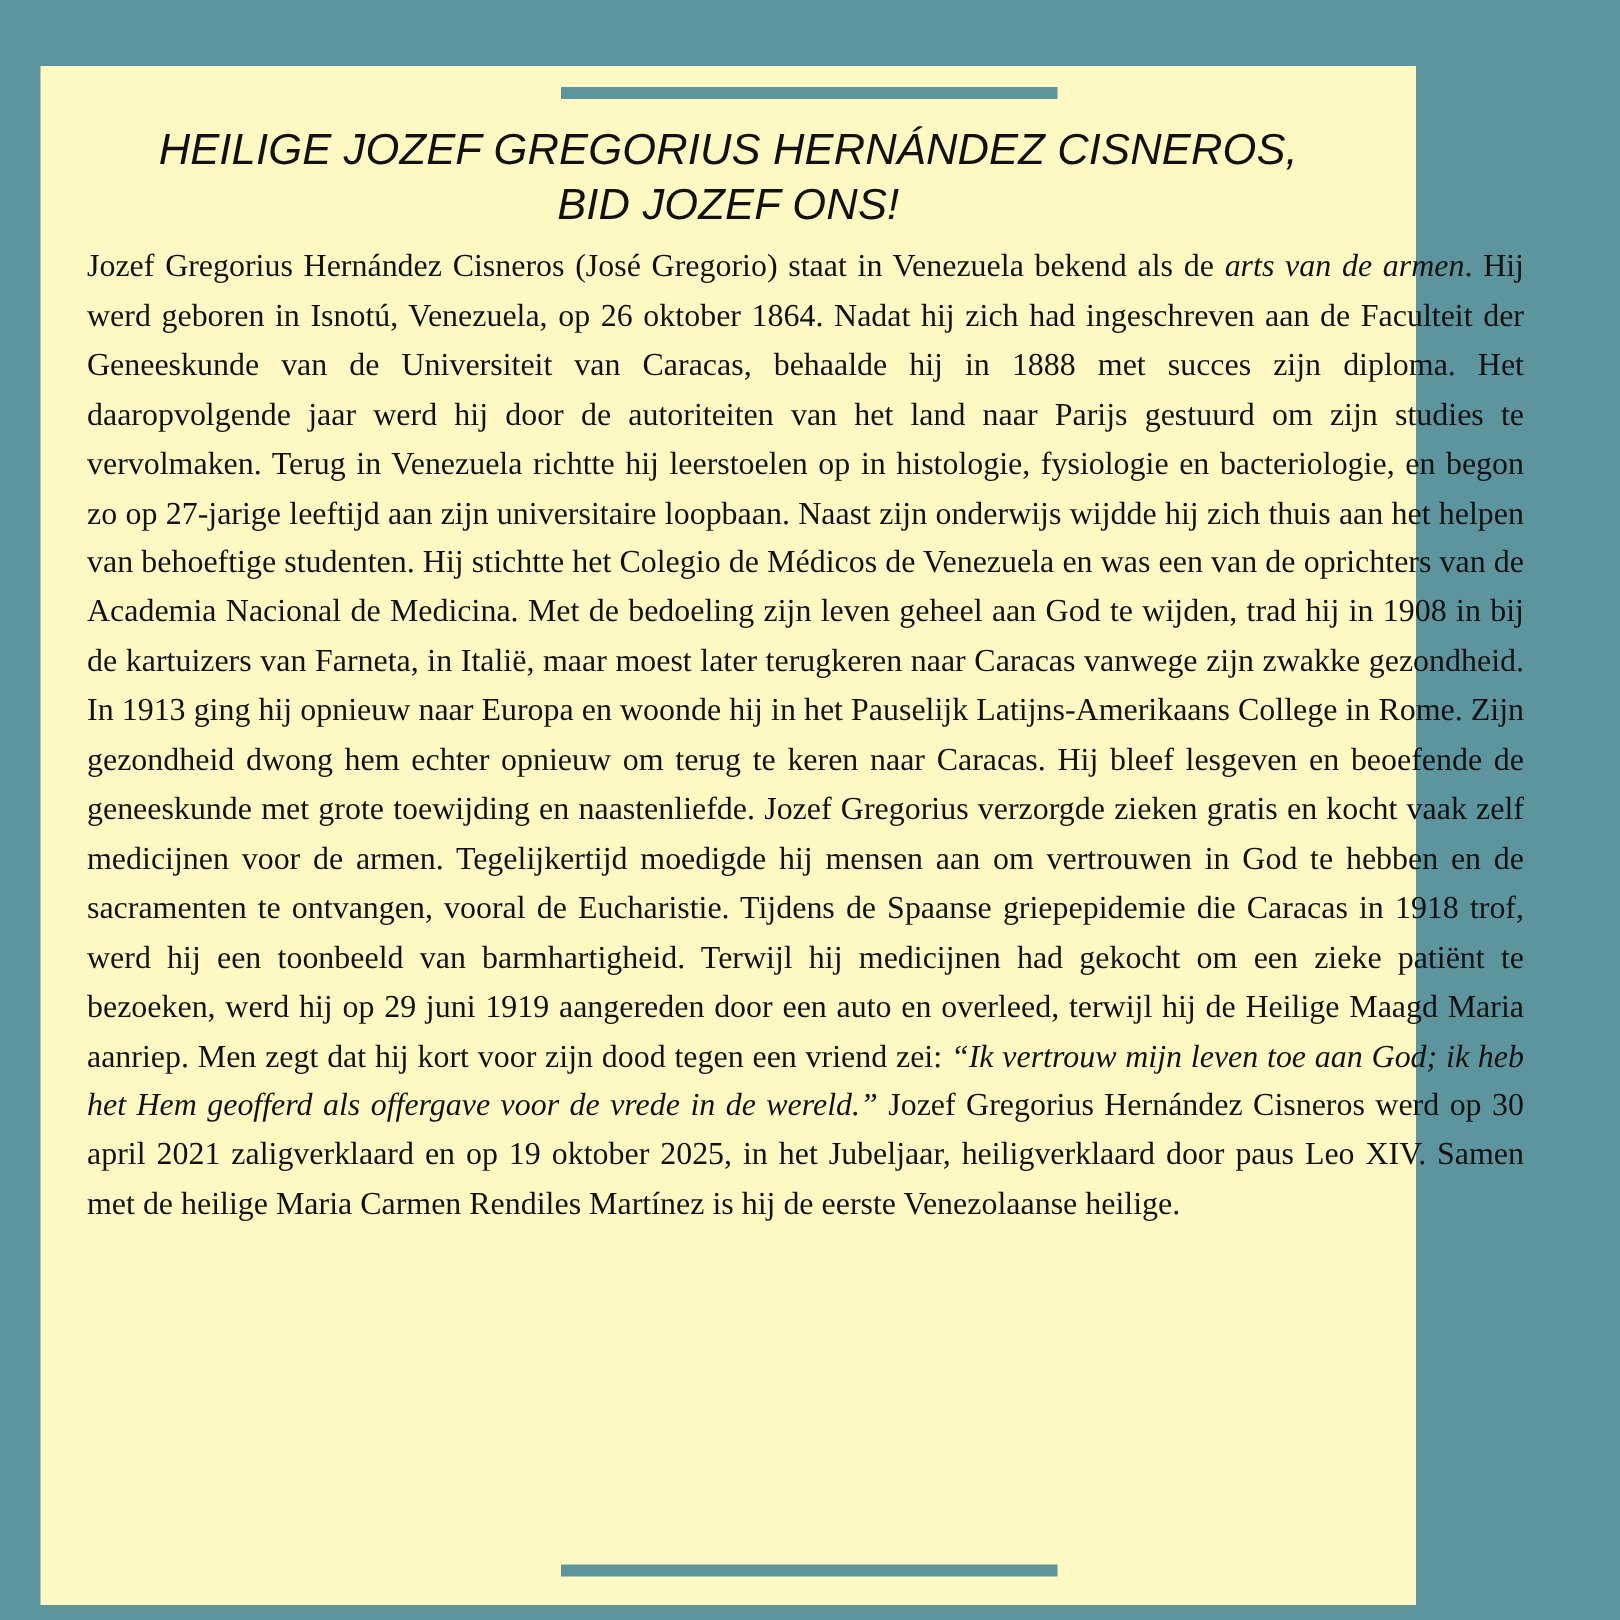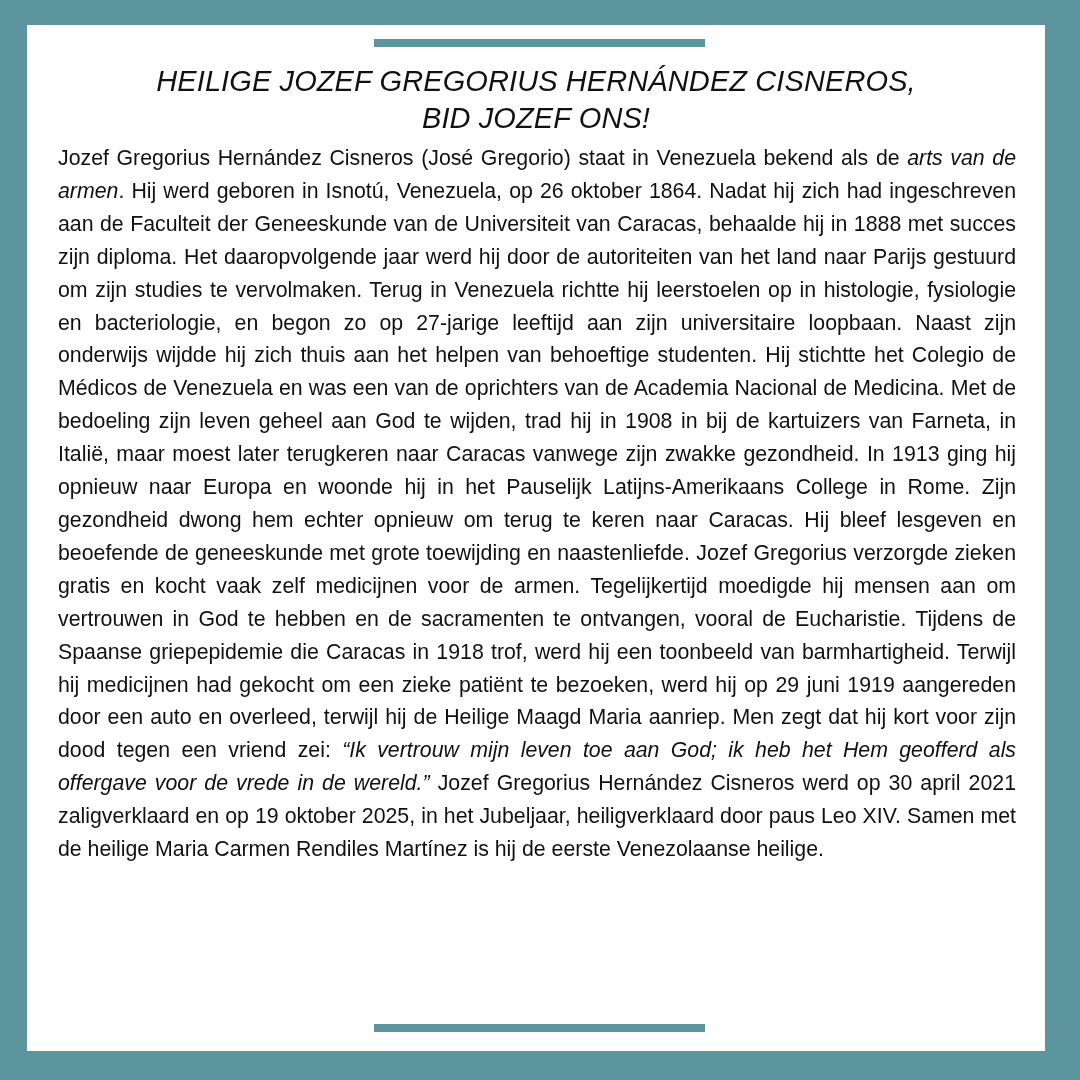--- a/index.html
+++ b/index.html
@@ -5,23 +5,23 @@
     html, body { margin: 0; padding: 0; }
     body {
       width: 1080px; height: 1080px;
       background: #5c959d;
       position: relative;
       overflow: hidden;
       font-family: "Liberation Sans", sans-serif;
     }
     .panel {
       position: absolute;
-      left: 27px; top: 25px;
-      width: 1018px; height: 1026px;
-      background: #ffffff;
+      left: 27px; top: 44px;
+      width: 917px; height: 1026px;
+      background: #fef9c3;
     }
     .bar {
       position: absolute;
       left: 347px;
       width: 331px; height: 8px;
       background: #5c959d;
     }
     .bar.top { top: 14px; }
     .bar.bottom { top: 999px; }
     .title {
@@ -37,20 +37,21 @@
     .title div { margin: 0; }
     .body-text {
       position: absolute;
       left: 31px; top: 117px;
       width: 958px;
       font-size: 21.3px;
       line-height: 32.9px;
       color: #111;
       text-align: justify;
       margin: 0;
+      font-family: Liberation Serif, serif;
     }
     .body-text em { font-style: italic; }
   </style>
 </head>
 <body>
 
 <div class="panel">
   <div class="bar top"></div>
 
   <div class="title">

